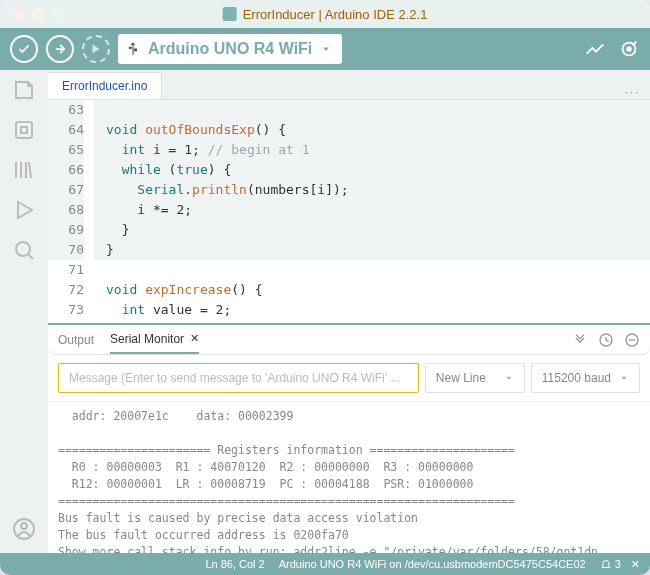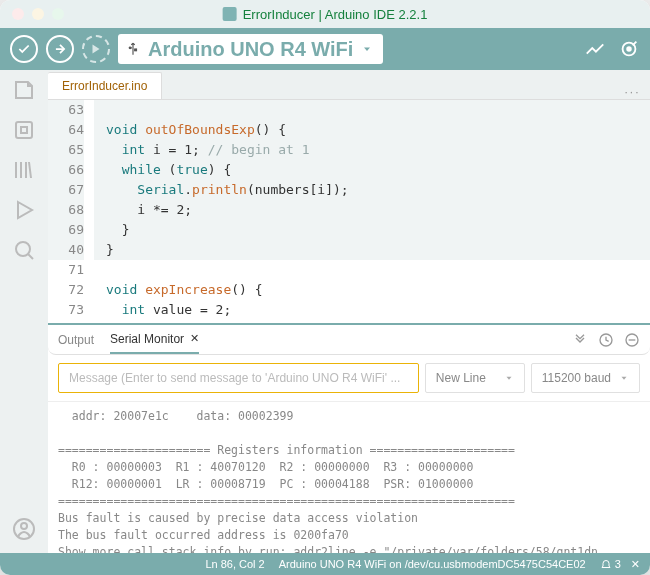--- a/index.html
+++ b/index.html
@@ -2,41 +2,41 @@
 <html><head>
 <meta charset="utf-8">
 <style>
 * { margin: 0; padding: 0; box-sizing: border-box; }
 body { font-family: -apple-system, BlinkMacSystemFont, "Segoe UI", sans-serif; font-size: 13px; background: #f0f0f0; }
 .window { width: 650px; height: 575px; background: #fff; border-radius: 10px; overflow: hidden; box-shadow: 0 8px 30px rgba(0,0,0,0.15); display: flex; flex-direction: column; }
 .titlebar { height: 28px; background: #e8f0f0; display: flex; align-items: center; padding: 0 12px; position: relative; }
 .dots { display: flex; gap: 8px; }
 .dot { width: 12px; height: 12px; border-radius: 50%; }
 .dot.r { background: #fdebeb; } .dot.y { background: #fcf5e3; } .dot.g { background: #e7f7ec; }
-.title { position: absolute; left: 50%; transform: translateX(-50%); color: #15803d; font-size: 13px; display: flex; align-items: center; gap: 6px; }
+.title { position: absolute; left: 50%; transform: translateX(-50%); color: #a16207; font-size: 13px; display: flex; align-items: center; gap: 6px; }
 .title .tealicon { width: 14px; height: 14px; background: #7fb3b3; border-radius: 2px; }
 
 .toolbar { height: 42px; background: #7aacac; display: flex; align-items: center; padding: 0 10px; gap: 8px; }
 .tbtn { width: 28px; height: 28px; border-radius: 50%; border: 2px solid #fff; display: flex; align-items: center; justify-content: center; cursor: pointer; }
 .boardsel { flex: 0 0 auto; height: 30px; background: #fff; border-radius: 3px; display: flex; align-items: center; padding: 0 10px 0 8px; gap: 8px; min-width: 200px; cursor: pointer; }
 .usb { width: 14px; height: 14px; color: #555; }
-.boardsel span { color: #7aacac; font-weight: 600; font-size: 20px; }
+.boardsel span { color: #7aacac; font-weight: 600; font-size: 16px; }
 .boardsel .chev { margin-left: auto; color: #7aacac; }
 .toolbar .spacer { flex: 1; }
 .tright { display: flex; gap: 12px; align-items: center; }
 .ticon { width: 22px; height: 22px; color: #fff; cursor: pointer; }
 
 .main { flex: 1; display: flex; overflow: hidden; }
 .sidebar { width: 48px; background: #edf1f1; display: flex; flex-direction: column; align-items: center; padding-top: 8px; gap: 16px; }
 .sidebar .sicon { width: 24px; height: 24px; color: #bbb; cursor: pointer; }
 .sidebar .bottom { margin-top: auto; margin-bottom: 12px; }
 
 .editor-area { flex: 1; display: flex; flex-direction: column; overflow: hidden; }
 .tabs { height: 30px; background: #edf1f1; display: flex; align-items: flex-end; border-bottom: 1px solid #ddd; }
-.tab { background: #fff; padding: 6px 14px; font-size: 12px; color: #a16207; border-top: 1px solid #ddd; border-right: 1px solid #ddd; border-radius: 2px 2px 0 0; cursor: pointer; }
+.tab { background: #fff; padding: 6px 14px; font-size: 12px; color: #1d4ed8; border-top: 1px solid #ddd; border-right: 1px solid #ddd; border-radius: 2px 2px 0 0; cursor: pointer; }
 .tabs .more { margin-left: auto; margin-right: 10px; color: #999; letter-spacing: 1px; cursor: pointer; }
 
 .codewrap { flex: 1; overflow: auto; background: #fff; position: relative; }
 .code { display: flex; font-family: Menlo, Consolas, monospace; font-size: 13px; line-height: 20px; }
 .gutter { width: 46px; text-align: right; color: #888; padding-right: 10px; user-select: none; }
 .gutter div { height: 20px; }
 .lines { flex: 1; }
 .lines .row { height: 20px; white-space: pre; color: #333; padding-left: 12px; }
 .hl { background: #f0f4f4; }
 .kw { color: #1a7a7d; } .type { color: #1a7a7d; } .fn { color: #c76a2b; }
@@ -156,21 +156,21 @@
       <div class="codewrap">
         <div class="code">
           <div class="gutter" id="gutter">
               <div class="hl">63</div>
               <div class="hl">64</div>
               <div class="hl">65</div>
               <div class="hl">66</div>
               <div class="hl">67</div>
               <div class="hl">68</div>
               <div class="hl">69</div>
-              <div class="hl">40</div>
+              <div class="hl">70</div>
               <div>71</div>
               <div>72</div>
               <div>73</div>
               <div>74</div>
             </div>
           <div class="lines" id="lines">
               <div class="row hl"></div>
               <div class="row hl"><span class="kw">void</span> <span class="fn">outOfBoundsExp</span>() {</div>
               <div class="row hl">  <span class="type">int</span> i = <span class="num">1</span>; <span class="cmt">// begin at 1</span></div>
               <div class="row hl">  <span class="kw">while</span> (<span class="kw">true</span>) {</div>

